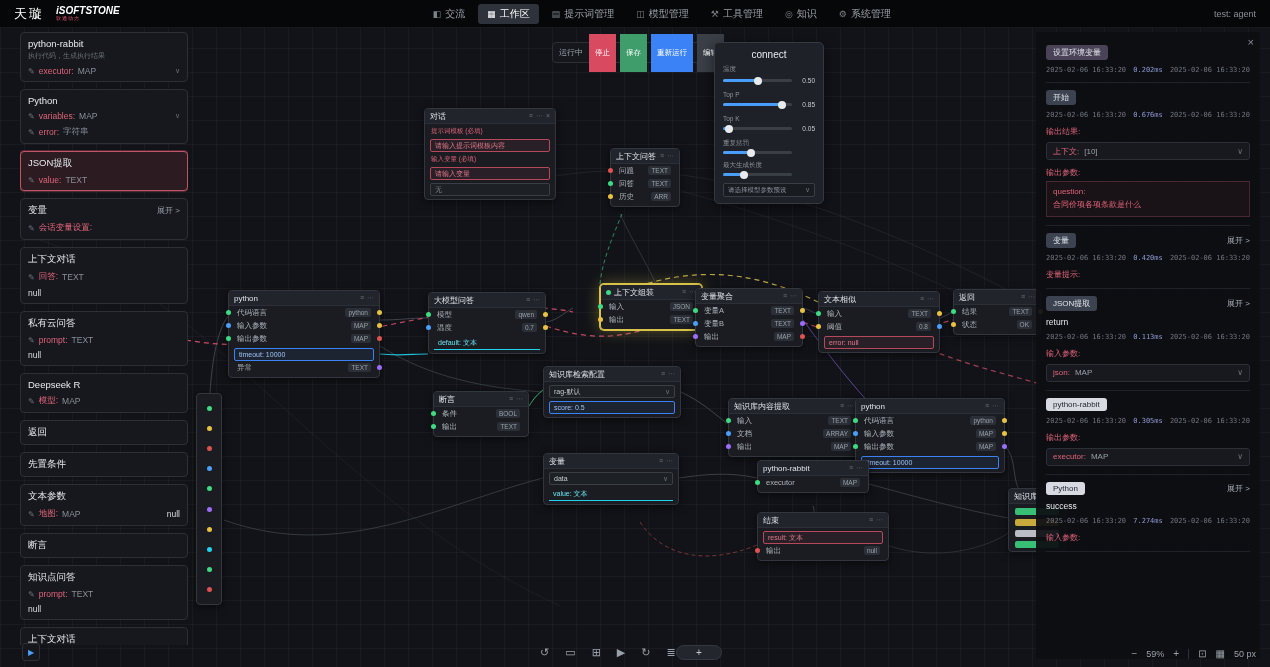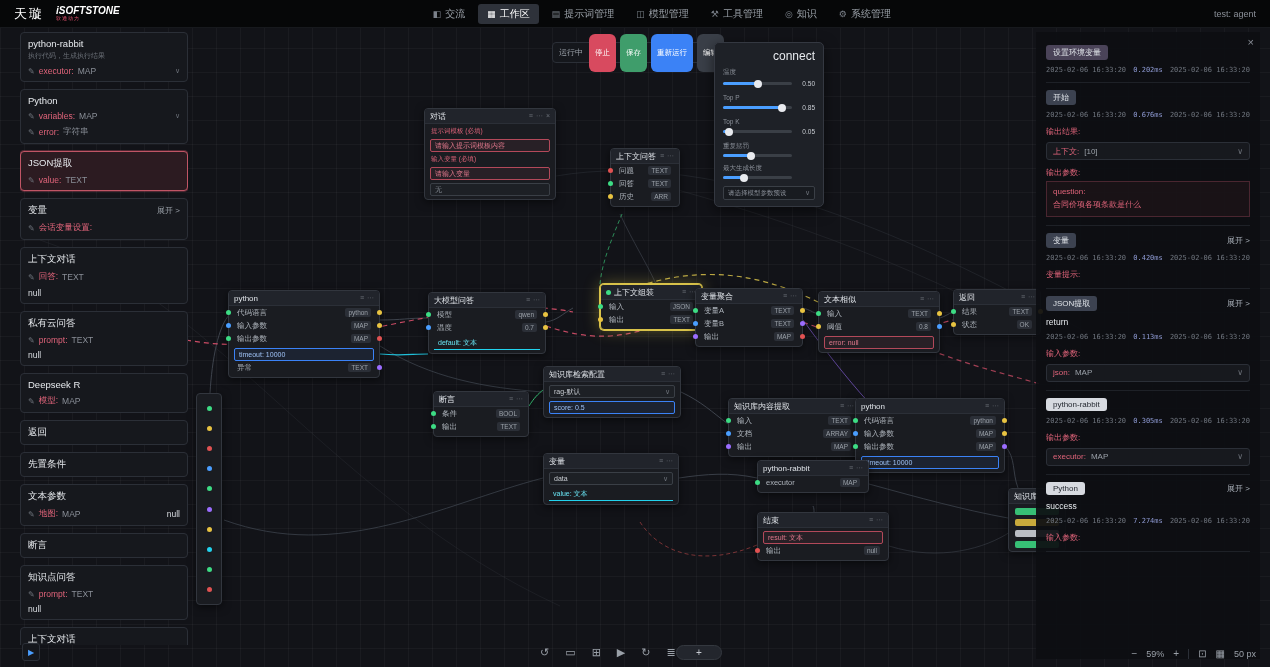--- a/index.html
+++ b/index.html
@@ -60,26 +60,26 @@
   .ninput.underline{border:none;border-bottom:1px solid #22d3ee;border-radius:0;color:#67e0ef;background:transparent}
   .ninput.select{border-color:#3a3f46;color:#c8ccd2;background:#1d2025;justify-content:space-between}
   .node.slim{display:flex;flex-direction:column;justify-content:space-around;align-items:center;padding:4px 0}
   .slim-dot{width:5px;height:5px;border-radius:50%}
   .bar{height:7px;margin:4px 6px 0;border-radius:2px;opacity:.85}
 
   
   .run-toolbar{position:absolute;left:552px;top:42px;height:21px;background:#15171c;border:1px solid #2b2f37;border-radius:4px;
     display:flex;align-items:center;gap:4px;padding:0 6px;z-index:40}
   .rt-status{font-size:8px;color:#9aa0a8;margin-right:2px}
-  .rt-btn{font-size:7.5px;color:#fff;border-radius:6px;padding:14px 6px;cursor:pointer;white-space:nowrap}
+  .rt-btn{font-size:7.5px;color:#fff;border-radius:0;padding:14px 6px;cursor:pointer;white-space:nowrap}
 
   
   .model-popup{position:absolute;left:714px;top:42px;width:110px;background:#1e2127;border:1px solid #343841;border-radius:5px;z-index:41;
     padding:6px 8px;box-shadow:0 4px 14px rgba(0,0,0,.55)}
-  .mp-head{display:flex;justify-content:flex-end;font-size:12px;color:#e6e9ed;margin-bottom:5px}
+  .mp-head{display:flex;justify-content:center;font-size:10px;color:#e6e9ed;margin-bottom:5px}
   .mp-row{margin-bottom:7px}
   .mp-label{font-size:6.5px;color:#8a8f98;margin-bottom:3px}
   .mp-line{display:flex;align-items:center;gap:5px}
   .slider{position:relative;height:3px;background:#3a3f46;border-radius:2px;flex:1}
   .slider .fill{position:absolute;height:3px;background:#4a9eff;border-radius:2px;left:0;top:0}
   .slider .knob{position:absolute;top:-2.5px;width:8px;height:8px;background:#e8eaee;border-radius:50%;margin-left:-4px}
   .mp-val{font-size:6.5px;color:#c8ccd2;width:18px;text-align:right}
   .mp-select{margin-top:2px;border:1px solid #3a3f46;border-radius:2px;height:14px;display:flex;align-items:center;justify-content:space-between;
     padding:0 4px;font-size:6.5px;color:#8a8f98;background:#181b20}
 

